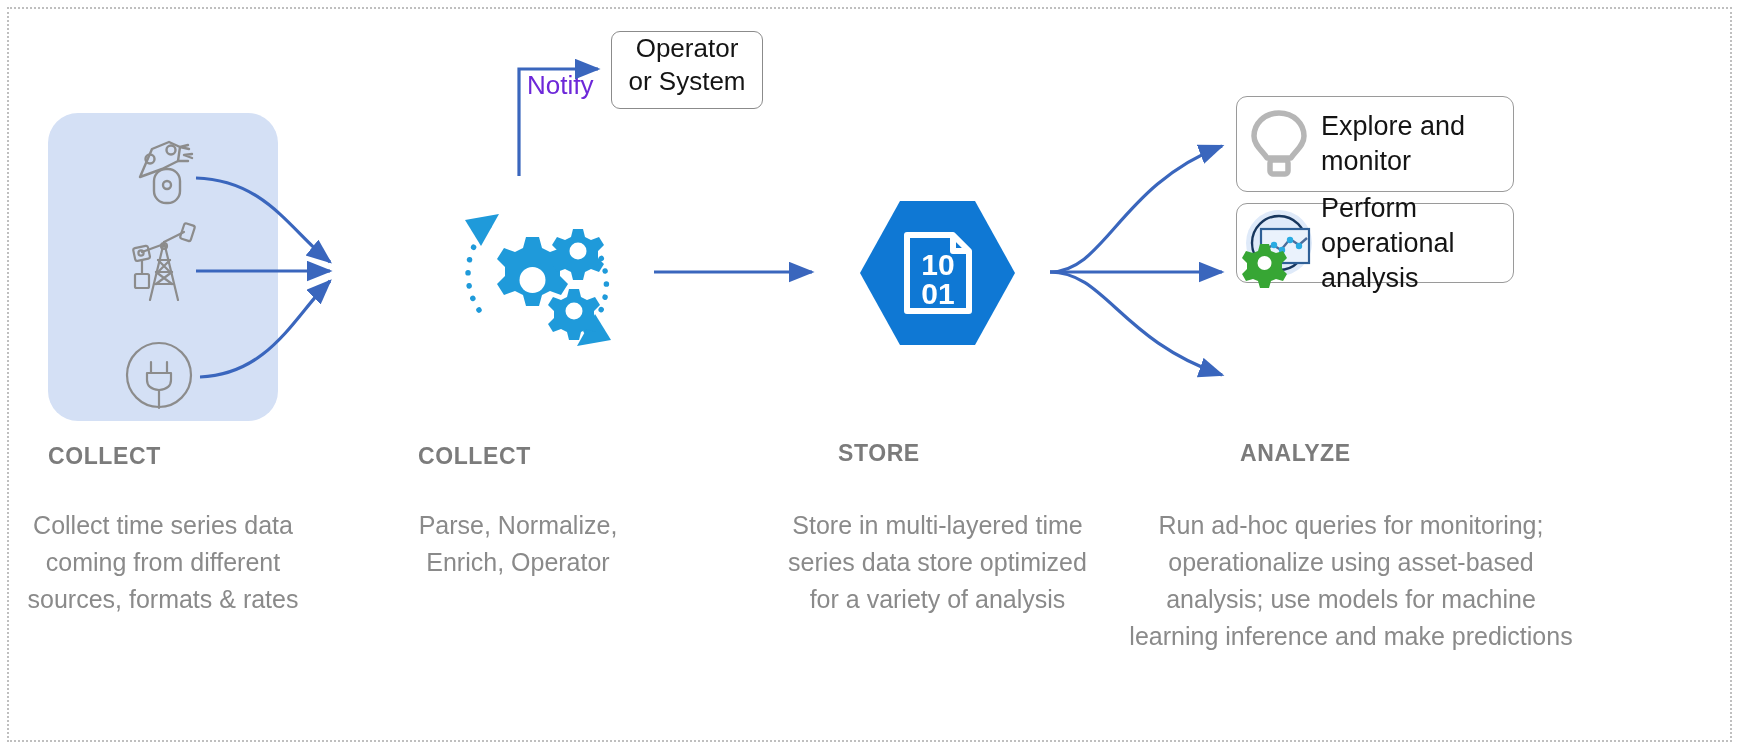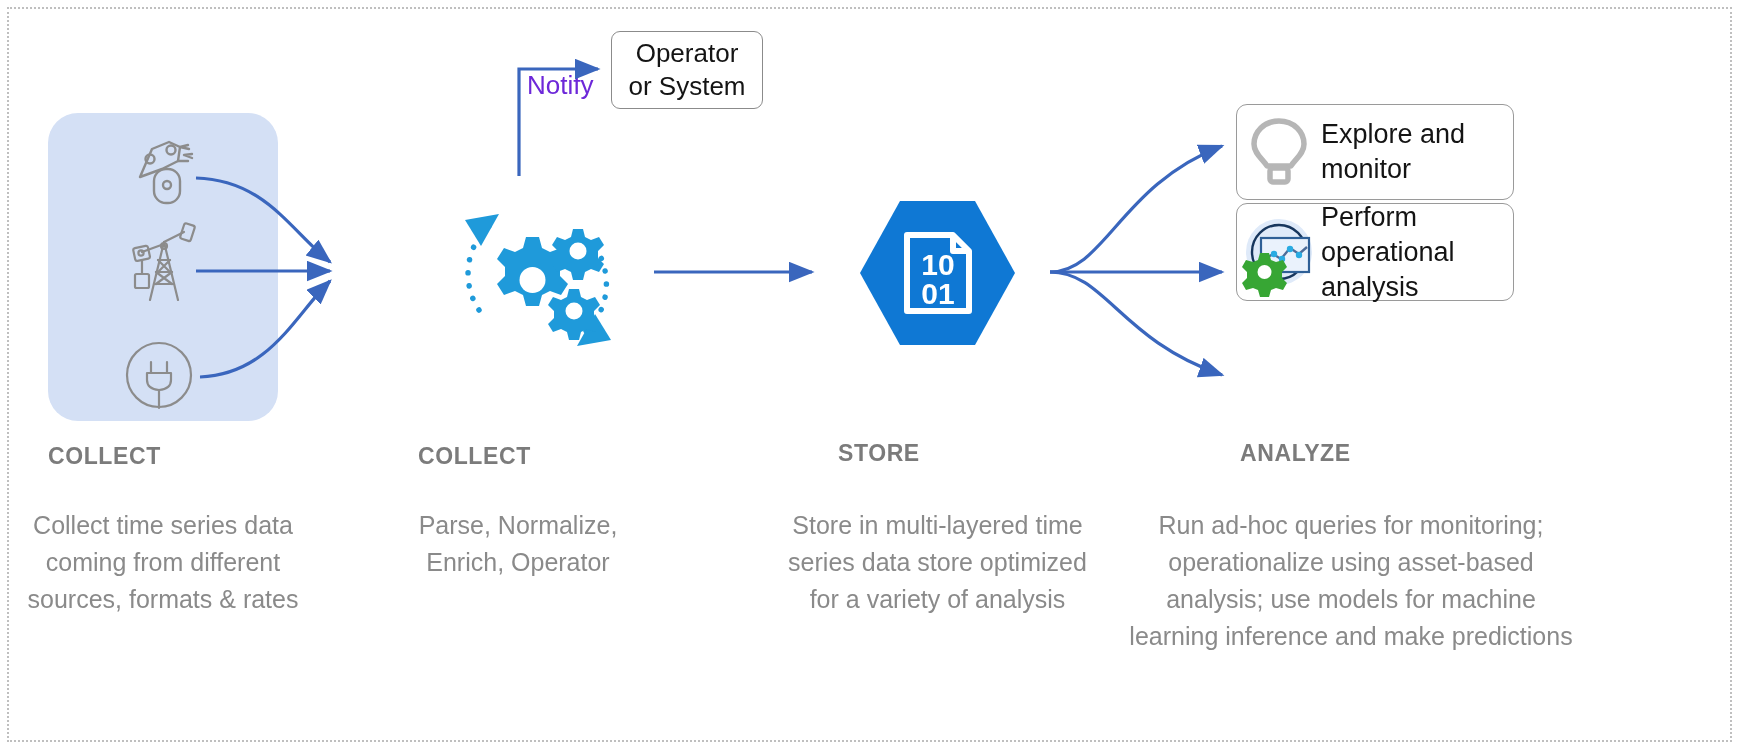--- a/index.html
+++ b/index.html
@@ -47,21 +47,21 @@
   .collect-icon{position:absolute;}
 
   
   .operator-box{
     position:absolute;
     left:611px;top:31px;
     width:152px;height:78px;
     border:1.6px solid #8b8b8b;
     border-radius:9px;
     background:#ffffff;
-    display:flex;align-items:center;justify-content:center;
+    display:flex;justify-content:center;
     text-align:center;
     font-size:26px;
     line-height:33px;
     color:#141414;
     box-sizing:border-box;
   }
   .notify-label{
     position:absolute;
     left:527px;top:70px;
     font-size:26px;
@@ -195,33 +195,33 @@
       </g>
       <path d="M98 36 L98 52 L114 52" fill="none" stroke="#ffffff" stroke-width="6" stroke-linejoin="round"></path>
       <text x="83" y="76" font-family="Liberation Sans, sans-serif" font-size="30" font-weight="bold" fill="#ffffff" text-anchor="middle">10</text>
       <text x="83" y="105" font-family="Liberation Sans, sans-serif" font-size="30" font-weight="bold" fill="#ffffff" text-anchor="middle">01</text>
     </svg>
   </div>
 
   <div class="stage-title" style="left:838px;top:440px;width:200px;">STORE</div>
   <div class="stage-desc" style="left:775px;top:498px;width:325px;">Store in multi-layered time series data store optimized for a variety of analysis</div>
 
-  <div class="card" style="left:1236px;top:104px;width:278px;height:96px;">
+  <div class="card" style="left:1236px;top:96px;width:278px;height:96px;">
     <div class="card-icon">
       <svg width="62" height="72" viewBox="0 0 62 72">
         <g fill="none" stroke="#b6b6b6" stroke-width="5.5" stroke-linejoin="round" stroke-linecap="round">
           <path d="M31 5 C16 5 6 16 6 28 C6 38 15 43 19 50 L43 50 C47 43 56 38 56 28 C56 16 46 5 31 5 Z"></path>
           <rect x="22" y="52" width="18" height="14" rx="3"></rect>
         </g>
       </svg>
     </div>
     <div class="card-label">Explore and monitor</div>
   </div>
 
-  <div class="card" style="left:1236px;top:203px;width:278px;height:98px;">
+  <div class="card" style="left:1236px;top:203px;width:278px;height:80px;">
     <div class="card-icon">
       <svg width="76" height="76" viewBox="0 0 76 76">
         <circle cx="38" cy="38" r="33" fill="#dfeaf9"></circle>
         <circle cx="38" cy="38" r="27" fill="none" stroke="#17365d" stroke-width="2.4"></circle>
         <rect x="20" y="24" width="48" height="34" fill="#eaf2fc" stroke="#2e5f96" stroke-width="2.2"></rect>
         <path d="M22 46 L32 40 L40 45 L49 34 L58 40 L66 33" fill="none" stroke="#4d6d9a" stroke-width="2.4"></path>
         <g fill="#29abe2">
           <circle cx="24" cy="44" r="3.2"></circle>
           <circle cx="33" cy="40" r="3.2"></circle>
           <circle cx="41" cy="45" r="3.2"></circle>

